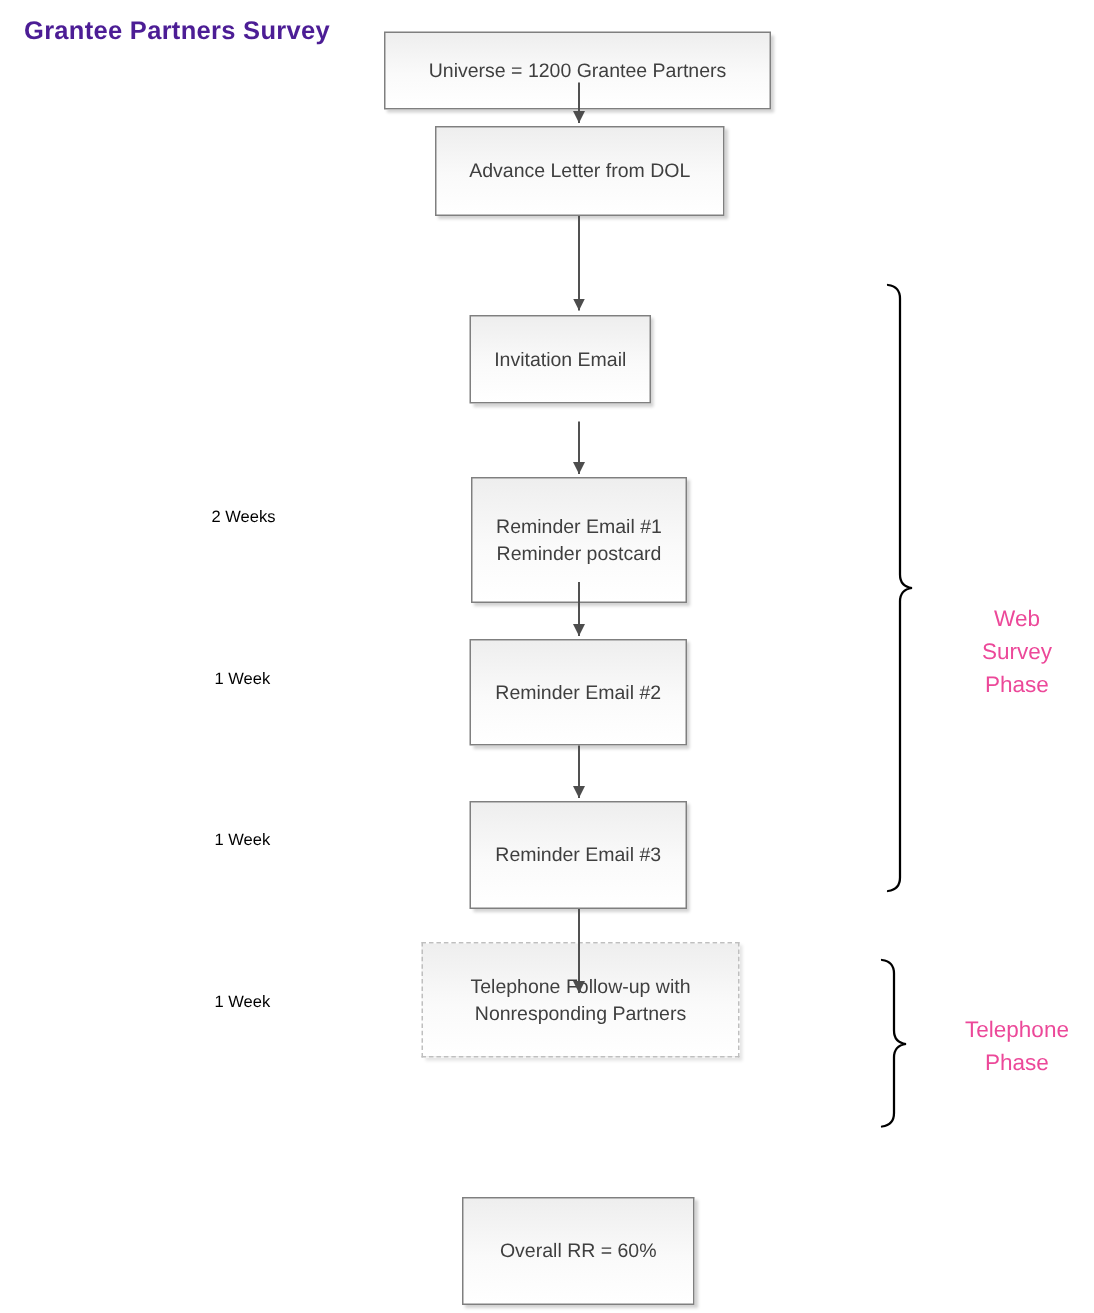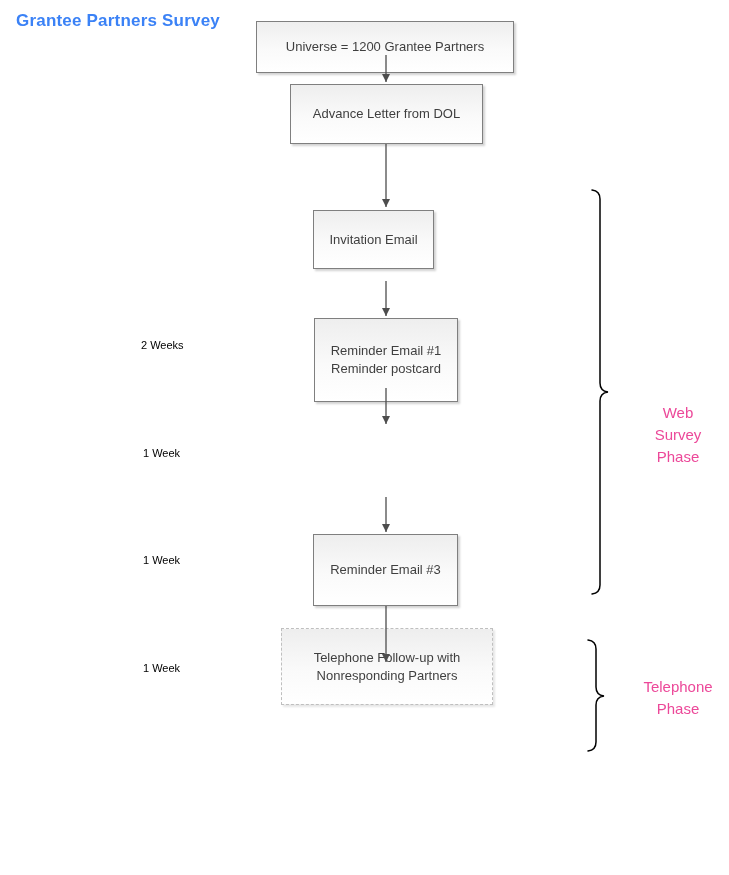--- a/index.html
+++ b/index.html
@@ -10,21 +10,21 @@
     background: #ffffff;
     font-family: "Liberation Sans", sans-serif;
     overflow: hidden;
   }
   #page-title {
     position: absolute;
     left: 16px;
     top: 11px;
     font-size: 17px;
     font-weight: bold;
-    color: #3b82f6;
+    color: #4c1d95;
     letter-spacing: 0.2px;
   }
   .flowbox {
     position: absolute;
     box-sizing: border-box;
     border: 1px solid #7f7f7f;
     background: linear-gradient(180deg, #eeeeee 0%, #fafafa 55%, #ffffff 100%);
     box-shadow: 2px 2px 2px rgba(0,0,0,0.18);
     display: flex;
     align-items: center;
@@ -84,23 +84,25 @@
 
 <div id="canvas">
 
   <div id="page-title">Grantee Partners Survey</div>
 
   <div class="flowbox" id="box-universe">Universe = 1200 Grantee Partners</div>
   <div class="flowbox" id="box-advance">Advance Letter from DOL</div>
   <div class="flowbox" id="box-invitation">Invitation Email</div>
   <div class="flowbox" id="box-reminder1">Reminder Email #1
 Reminder postcard</div>
+  <div class="flowbox" id="box-reminder2">Reminder Email #2</div>
   <div class="flowbox" id="box-reminder3">Reminder Email #3</div>
   <div class="flowbox dashed" id="box-telephone">Telephone Follow-up with
 Nonresponding Partners</div>
+  <div class="flowbox" id="box-overall">Overall RR = 60%</div>
 
   <div class="interval-label" id="interval-0">2 Weeks</div>
   <div class="interval-label" id="interval-1">1 Week</div>
   <div class="interval-label" id="interval-2">1 Week</div>
   <div class="interval-label" id="interval-3">1 Week</div>
 
   <div class="phase-label" id="phase-web">Web
 Survey
 Phase</div>
   <div class="phase-label" id="phase-tel">Telephone

